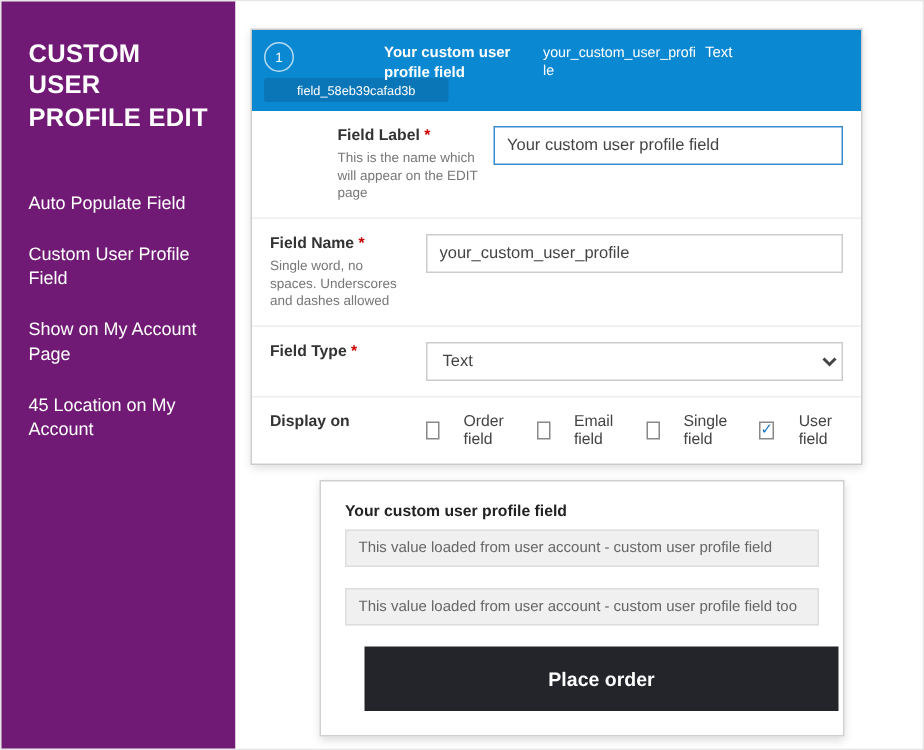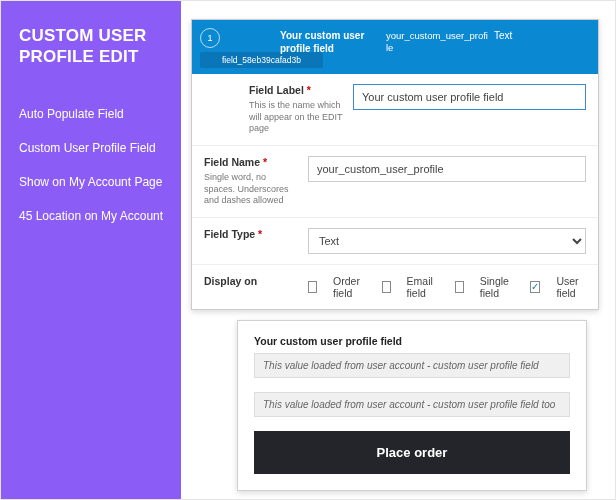--- a/index.html
+++ b/index.html
@@ -1,19 +1,19 @@
 <!DOCTYPE html>
 <html><head>
   <meta charset="utf-8">
   <style>
     * { box-sizing: border-box; margin: 0; padding: 0; }
     body { font-family: Arial, Helvetica, sans-serif; width: 616px; height: 500px; background: #fff; overflow: hidden; }
     .wrap { display: flex; width: 100%; height: 100%; border: 1px solid #e5e5e5; }
     
-    .sidebar { width: 180px; background: #8b5cf6; color: #fff; padding: 24px 16px 0 18px; flex-shrink: 0; }
+    .sidebar { width: 156px; background: #701a75; color: #fff; padding: 24px 16px 0 18px; flex-shrink: 0; }
     .sidebar-title { font-size: 17px; font-weight: 700; line-height: 1.25; letter-spacing: 0.2px; }
     .sidebar-list { margin-top: 38px; }
     .sidebar-item { font-size: 12px; line-height: 1.35; margin-bottom: 18px; font-weight: 400; }
     
     .main { flex: 1; position: relative; padding: 18px 12px 0 10px; background: #fff; }
     
     .card1 { width: 408px; background: #fff; border: 1px solid #ccc; box-shadow: 0 2px 6px rgba(0,0,0,0.15); }
     .card1-header { background: #0b88d2; color: #fff; display: flex; align-items: flex-start; padding: 0; position: relative; height: 54px; }
     .hdr-left { width: 88px; padding: 8px 6px 6px 8px; }
     .circ { width: 20px; height: 20px; border: 1px solid rgba(255,255,255,0.7); border-radius: 50%; display: flex; align-items: center; justify-content: center; font-size: 9px; color:#fff; }
@@ -33,22 +33,22 @@
     .tin { width: 100%; border: 1px solid #3a8ccd; font-size: 11px; padding: 6px 8px; color: #444; outline: none; }
     .tin.plain { border-color: #ccc; }
     .sel { width: 100%; border: 1px solid #ccc; font-size: 11px; padding: 5px 6px; color: #444; background:#fff; height: 26px; }
     .checks { display: flex; gap: 14px; align-items: center; font-size: 10.5px; color: #444; }
     .cb { display: flex; align-items: center; gap: 16px; }
     .cbox { width: 12px; height: 12px; border: 1px solid #888; display:inline-flex; align-items:center; justify-content:center; font-size:10px; color:#1976c2; line-height:1; background:#fff; }
     
     .card2 { width: 350px; background: #fff; border: 1px solid #d0d0d0; box-shadow: 0 2px 6px rgba(0,0,0,0.15); margin-left: 46px; margin-top: 10px; padding: 14px 16px 16px; }
     .blk { margin-bottom: 14px; }
     .blk-title { font-size: 10.5px; font-weight: 700; color: #222; margin-bottom: 6px; }
-    .ro { width: 100%; background: #f0f0f0; border: 1px solid #ddd; font-size: 10px; padding: 6px 8px; color: #666; font-style: italic; }
-    .order-btn { width: 100%; background: #24252a; color: #fff; text-align: center; padding: 14px 0; font-size: 13px; font-weight: 700; margin-top: 4px; }
+    .ro { width: 100%; background: #f0f0f0; border: 1px solid #ddd; font-size: 10px; padding: 6px 8px; color: #666; }
+    .order-btn { width: 100%; background: #24252a; color: #fff; text-align: center; padding: 14px 0; font-size: 13px; font-weight: 700; margin-top: 4px; margin-left: 13px; }
   </style>
 </head>
 <body>
 
 <div class="wrap">
   <aside class="sidebar">
     <div class="sidebar-title">
       <span>CUSTOM USER</span><br>
       <span>PROFILE EDIT</span>
     </div>

